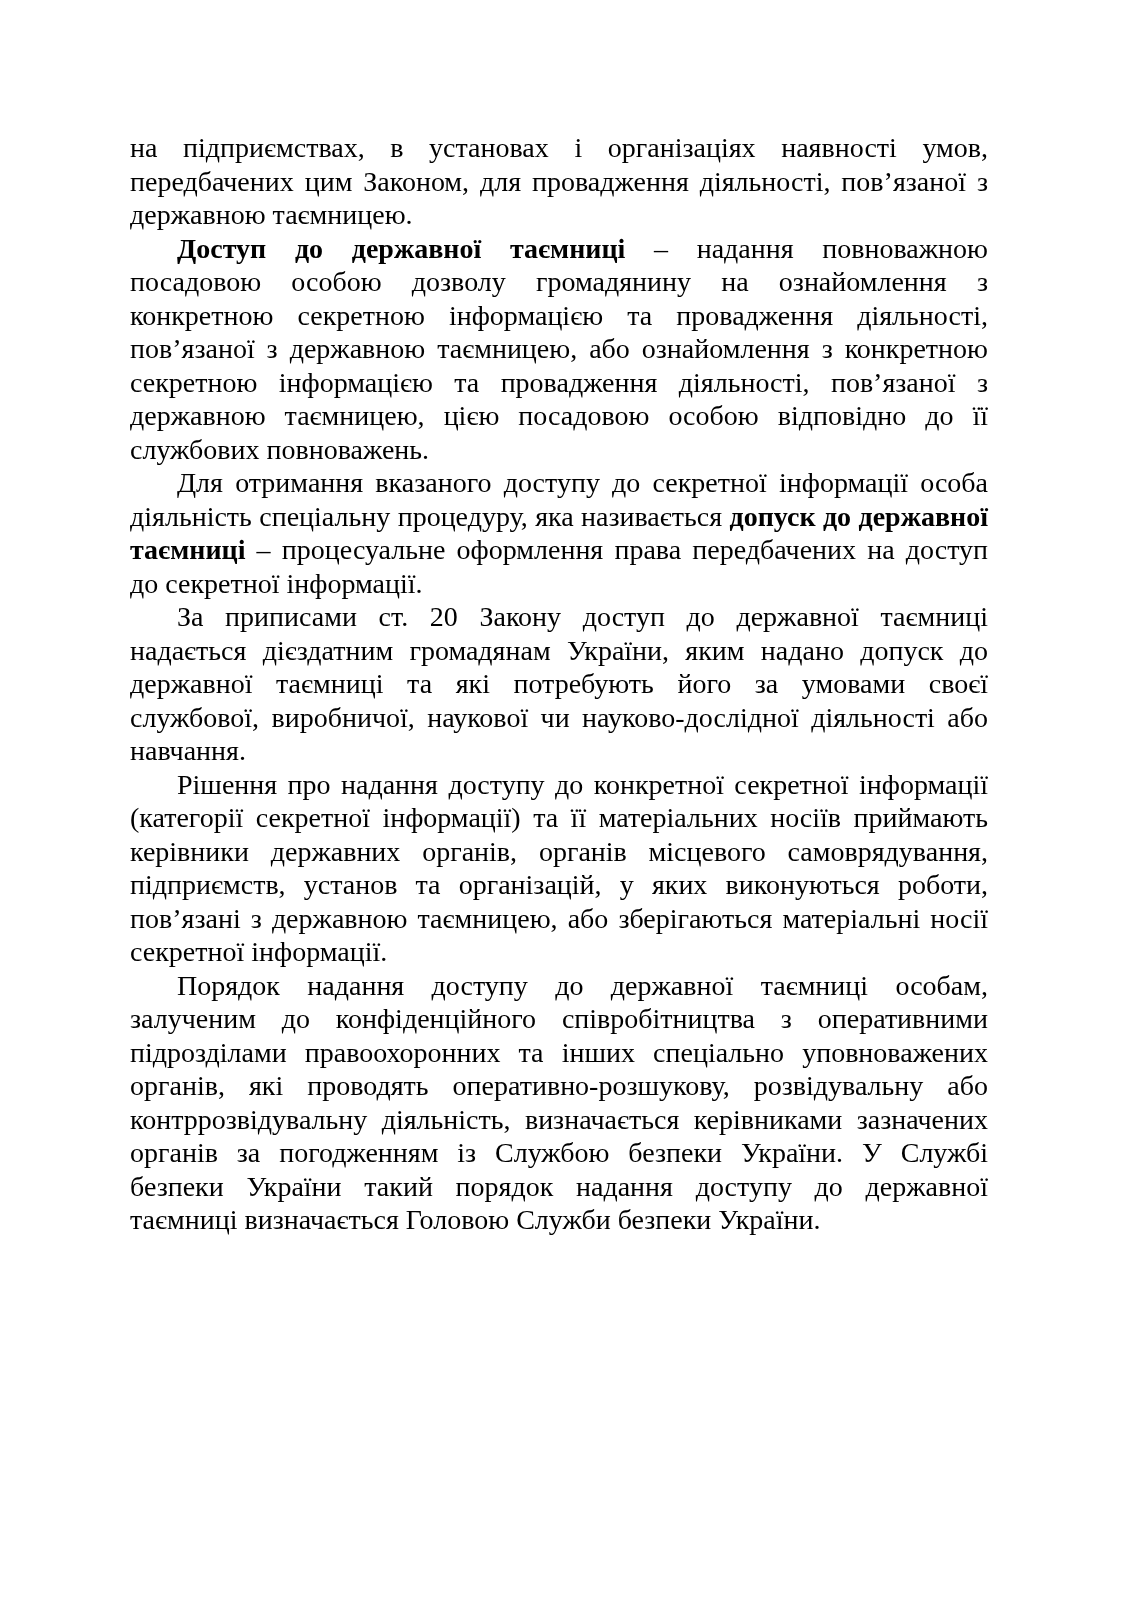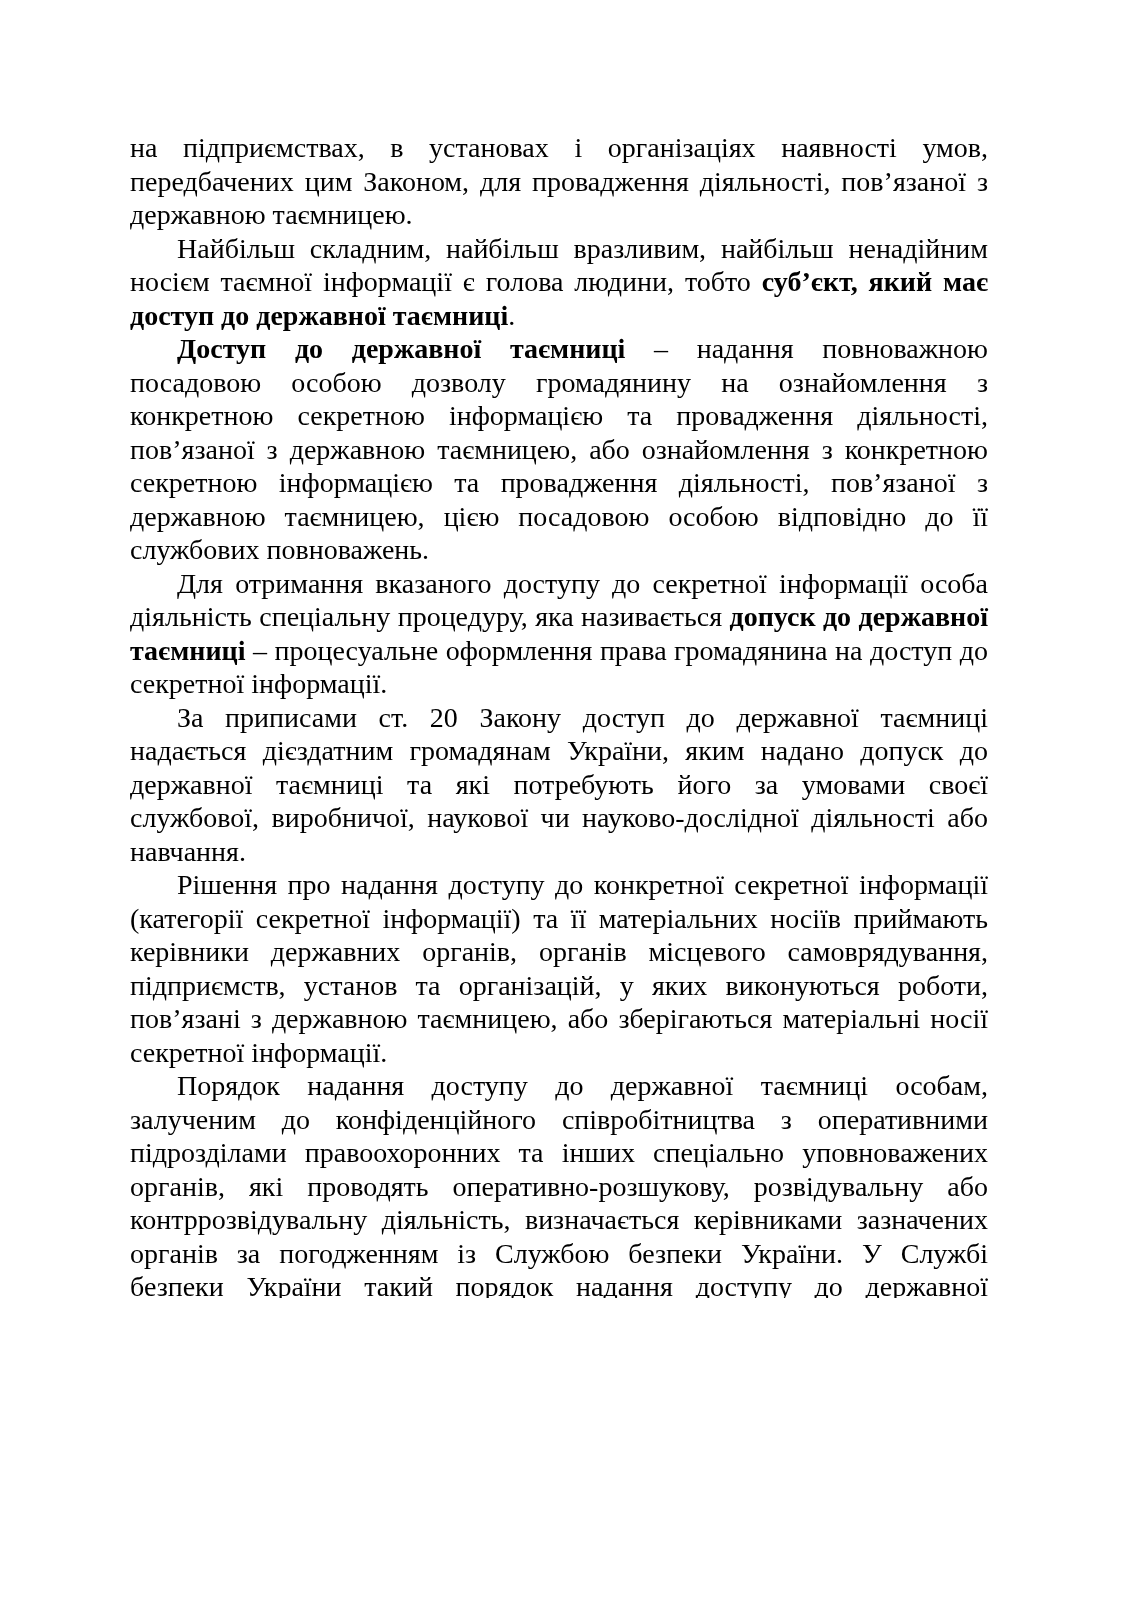--- a/index.html
+++ b/index.html
@@ -46,21 +46,20 @@
     font-size: 28px;
     color: #000000;
   }
 </style>
 </head>
 <body>
 
 <div class="page">
   <div class="text-block">
       <p class="no-indent"><span>на підприємствах, в установах і організаціях наявності умов, передбачених цим Законом, для провадження діяльності, пов’язаної з державною таємницею.</span></p>
-      <p><span>Найбільш складним, найбільш вразливим, найбільш ненадійним носієм таємної інформації є голова людини, тобто </span><span class="bold">суб’єкт, який має доступ до державної таємниці</span><span>.</span></p>
       <p><span class="bold">Доступ до державної таємниці</span><span> – надання повноважною посадовою особою дозволу громадянину на ознайомлення з конкретною секретною інформацією та провадження діяльності, пов’язаної з державною таємницею, або ознайомлення з конкретною секретною інформацією та провадження діяльності, пов’язаної з державною таємницею, цією посадовою особою відповідно до її службових повноважень.</span></p>
-      <p><span>Для отримання вказаного доступу до секретної інформації особа діяльність спеціальну процедуру, яка називається </span><span class="bold">допуск до державної таємниці</span><span> – процесуальне оформлення права громадянина на доступ до секретної інформації.</span></p>
+      <p><span>Для отримання вказаного доступу до секретної інформації особа діяльність спеціальну процедуру, яка називається </span><span class="bold">допуск до державної таємниці</span><span> – процесуальне оформлення права передбачених на доступ до секретної інформації.</span></p>
       <p><span>За приписами ст. 20 Закону доступ до державної таємниці надається дієздатним громадянам України, яким надано допуск до державної таємниці та які потребують його за умовами своєї службової, виробничої, наукової чи науково-дослідної діяльності або навчання.</span></p>
       <p><span>Рішення про надання доступу до конкретної секретної інформації (категорії секретної інформації) та її матеріальних носіїв приймають керівники державних органів, органів місцевого самоврядування, підприємств, установ та організацій, у яких виконуються роботи, пов’язані з державною таємницею, або зберігаються матеріальні носії секретної інформації.</span></p>
       <p><span>Порядок надання доступу до державної таємниці особам, залученим до конфіденційного співробітництва з оперативними підрозділами правоохоронних та інших спеціально уповноважених органів, які проводять оперативно-розшукову, розвідувальну або контррозвідувальну діяльність, визначається керівниками зазначених органів за погодженням із Службою безпеки України. У Службі безпеки України такий порядок надання доступу до державної таємниці визначається Головою Служби безпеки України.</span></p>
     </div>
   <div class="page-number">9</div>
 </div>
 
 </body></html>

